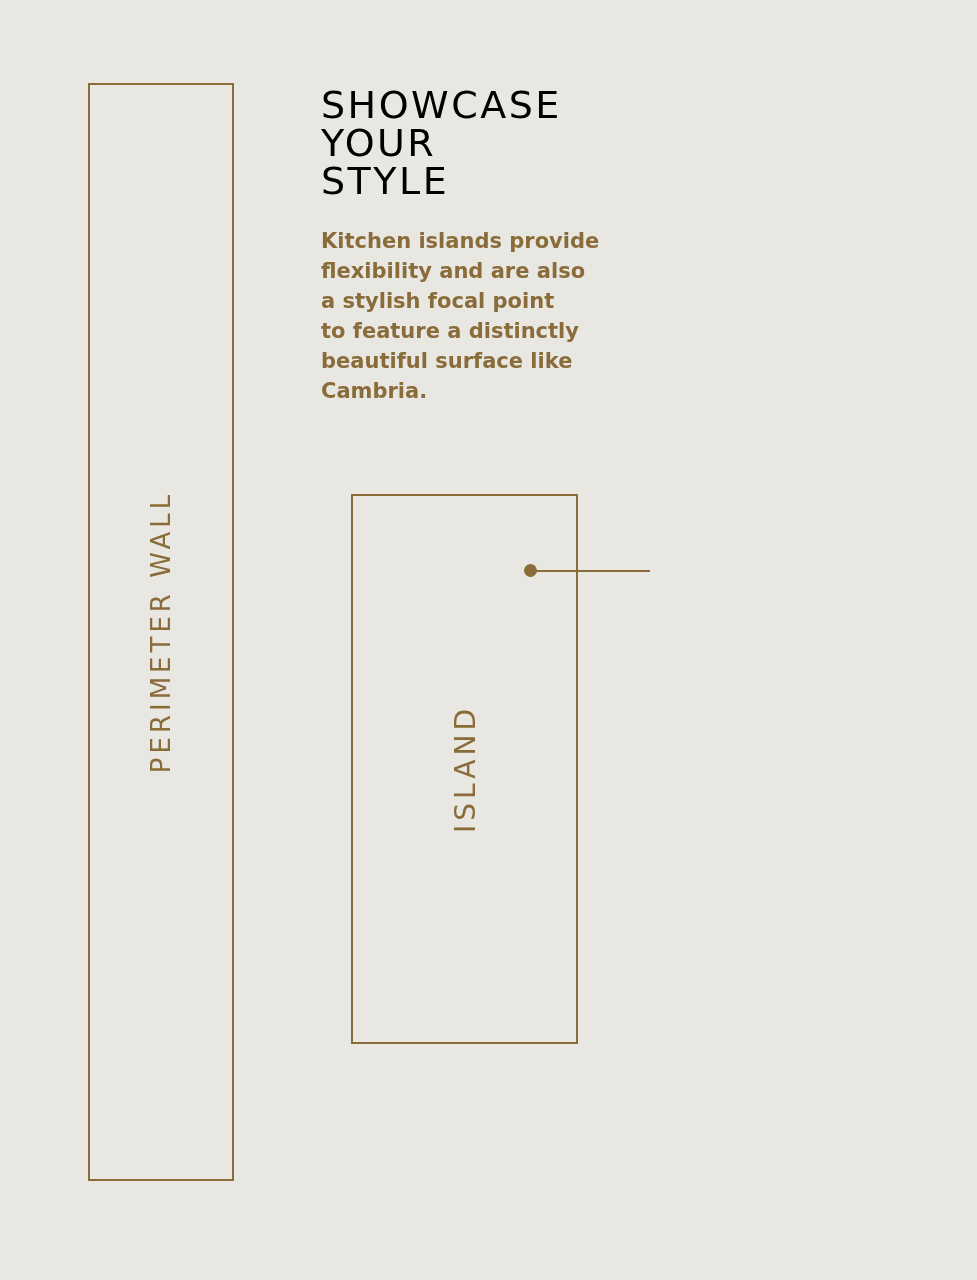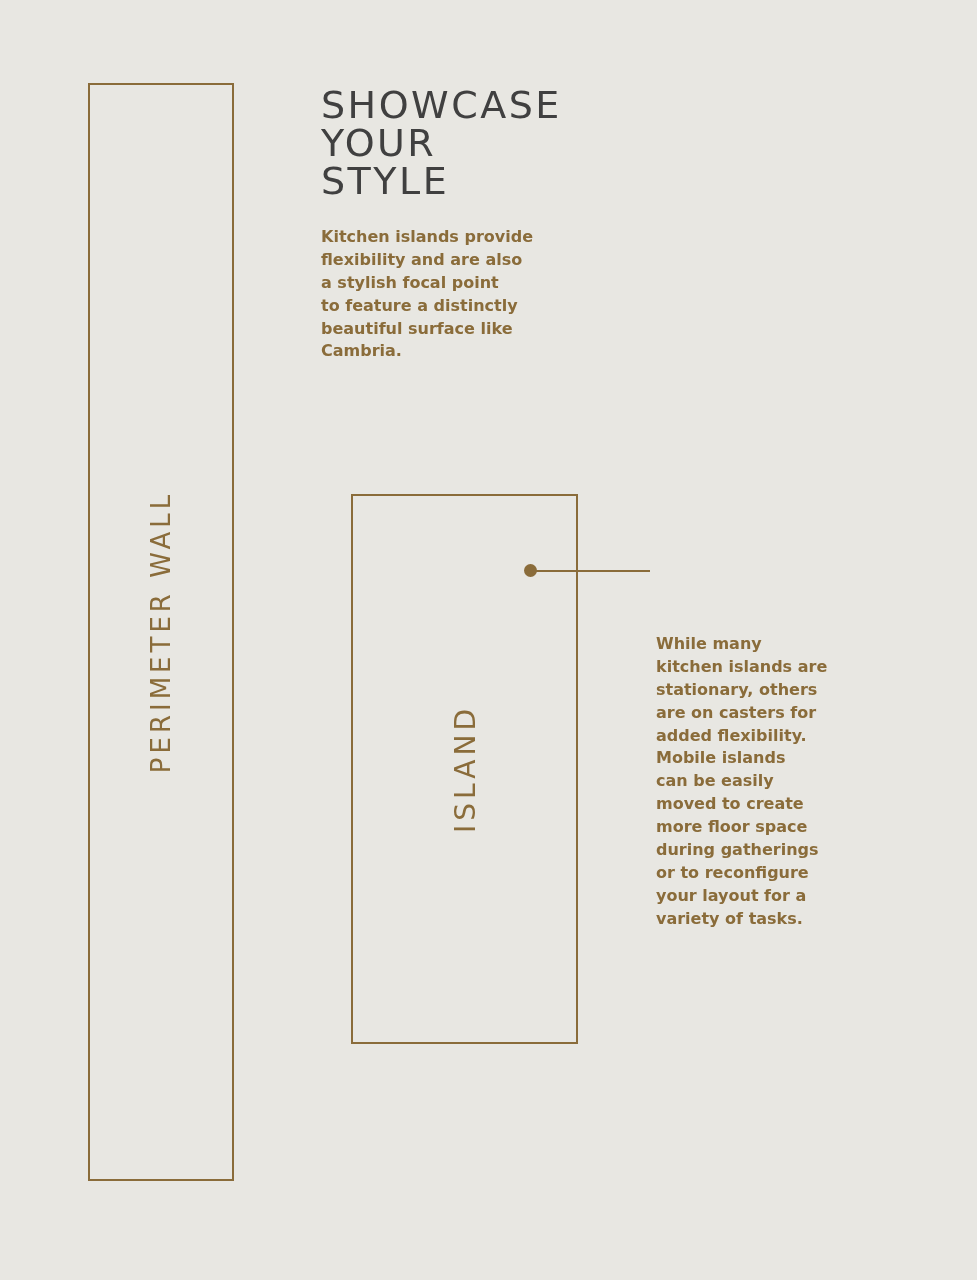--- a/index.html
+++ b/index.html
@@ -78,28 +78,28 @@
   }
 
   
   .heading {
     position: absolute;
     font-family: "DejaVu Sans", sans-serif;
     font-weight: 400;
     font-size: 38px;
     line-height: 1.0;
     letter-spacing: 2.5px;
-    color: #404040;
+    color: #000000;
     white-space: pre-line;
   }
   .body-copy {
     position: absolute;
     font-family: "DejaVu Sans", sans-serif;
     font-weight: 700;
-    font-size: 16px;
+    font-size: 21px;
     line-height: 1.43;
     color: #8a6c3a;
     white-space: pre-line;
   }
 
   #showcase-heading {
     left: 321px;
     top: 86px;
     width: 330px;
   }
@@ -138,27 +138,14 @@
   <div class="heading" id="showcase-heading">SHOWCASE
 YOUR
 STYLE</div>
   <div class="body-copy" id="showcase-body">Kitchen islands provide
 flexibility and are also
 a stylish focal point
 to feature a distinctly
 beautiful surface like
 Cambria.</div>
 
-  <div class="body-copy" id="mobile-body">While many
-kitchen islands are
-stationary, others
-are on casters for
-added flexibility.
-Mobile islands
-can be easily
-moved to create
-more floor space
-during gatherings
-or to reconfigure
-your layout for a
-variety of tasks.</div>
 
 </div>
 
 </body></html>

